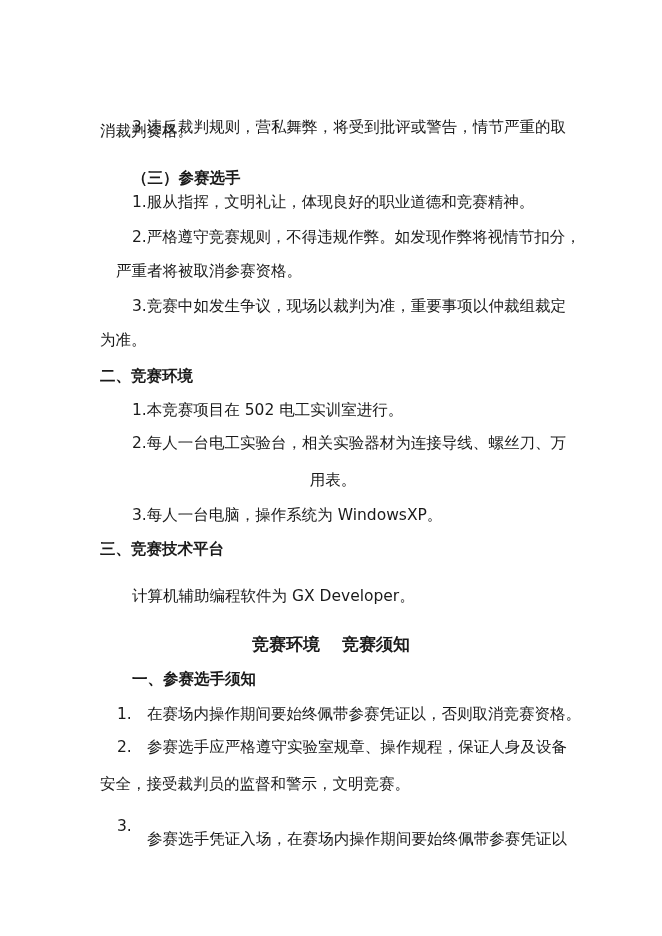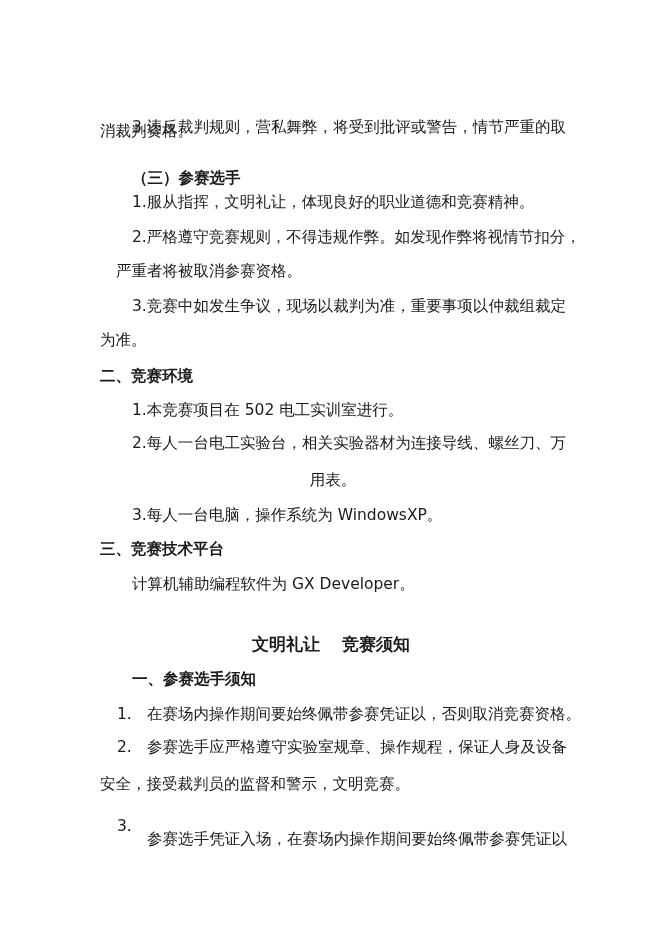--- a/index.html
+++ b/index.html
@@ -67,24 +67,24 @@
   <div class="line indent justify" style="top:296px;">3.竞赛中如发生争议，现场以裁判为准，重要事项以仲裁组裁定</div>
   <div class="line bold" style="top:366px;">二、竞赛环境</div>
 
   <div class="line" style="top:330px;">为准。</div>
   <div class="line indent" style="top:400px;">1.本竞赛项目在 502 电工实训室进行。</div>
   <div class="line indent justify" style="top:421px;margin-top:12px;">2.每人一台电工实验台，相关实验器材为连接导线、螺丝刀、万</div>
   <div class="line" style="top:470px;text-align:center;">用表。</div>
   <div class="line indent" style="top:505px;">3.每人一台电脑，操作系统为 WindowsXP。</div>
 
   <div class="line bold" style="top:539px;">三、竞赛技术平台</div>
-  <div class="line indent" style="top:574px;">计算机辅助编程软件为 GX Developer。</div>
+  <div class="line indent" style="top:586px;">计算机辅助编程软件为 GX Developer。</div>
 
   <div class="line heading-center" style="top:633px;">
-    <span>文明礼让</span><span class="gap"></span><span>竞赛须知</span>
+    <span>竞赛环境</span><span class="gap"></span><span>竞赛须知</span>
   </div>
 
   <div class="line indent bold" style="top:669px;">一、参赛选手须知</div>
 
   <div class="num" style="top:704px;">1.</div>
   <div class="line numtext" style="top:704px;">在赛场内操作期间要始终佩带参赛凭证以，否则取消竞赛资格。</div>
 
   <div class="num" style="top:737px;">2.</div>
   <div class="line numtext justify" style="top:737px;">参赛选手应严格遵守实验室规章、操作规程，保证人身及设备</div>
   <div class="line" style="top:774px;">安全，接受裁判员的监督和警示，文明竞赛。</div>

